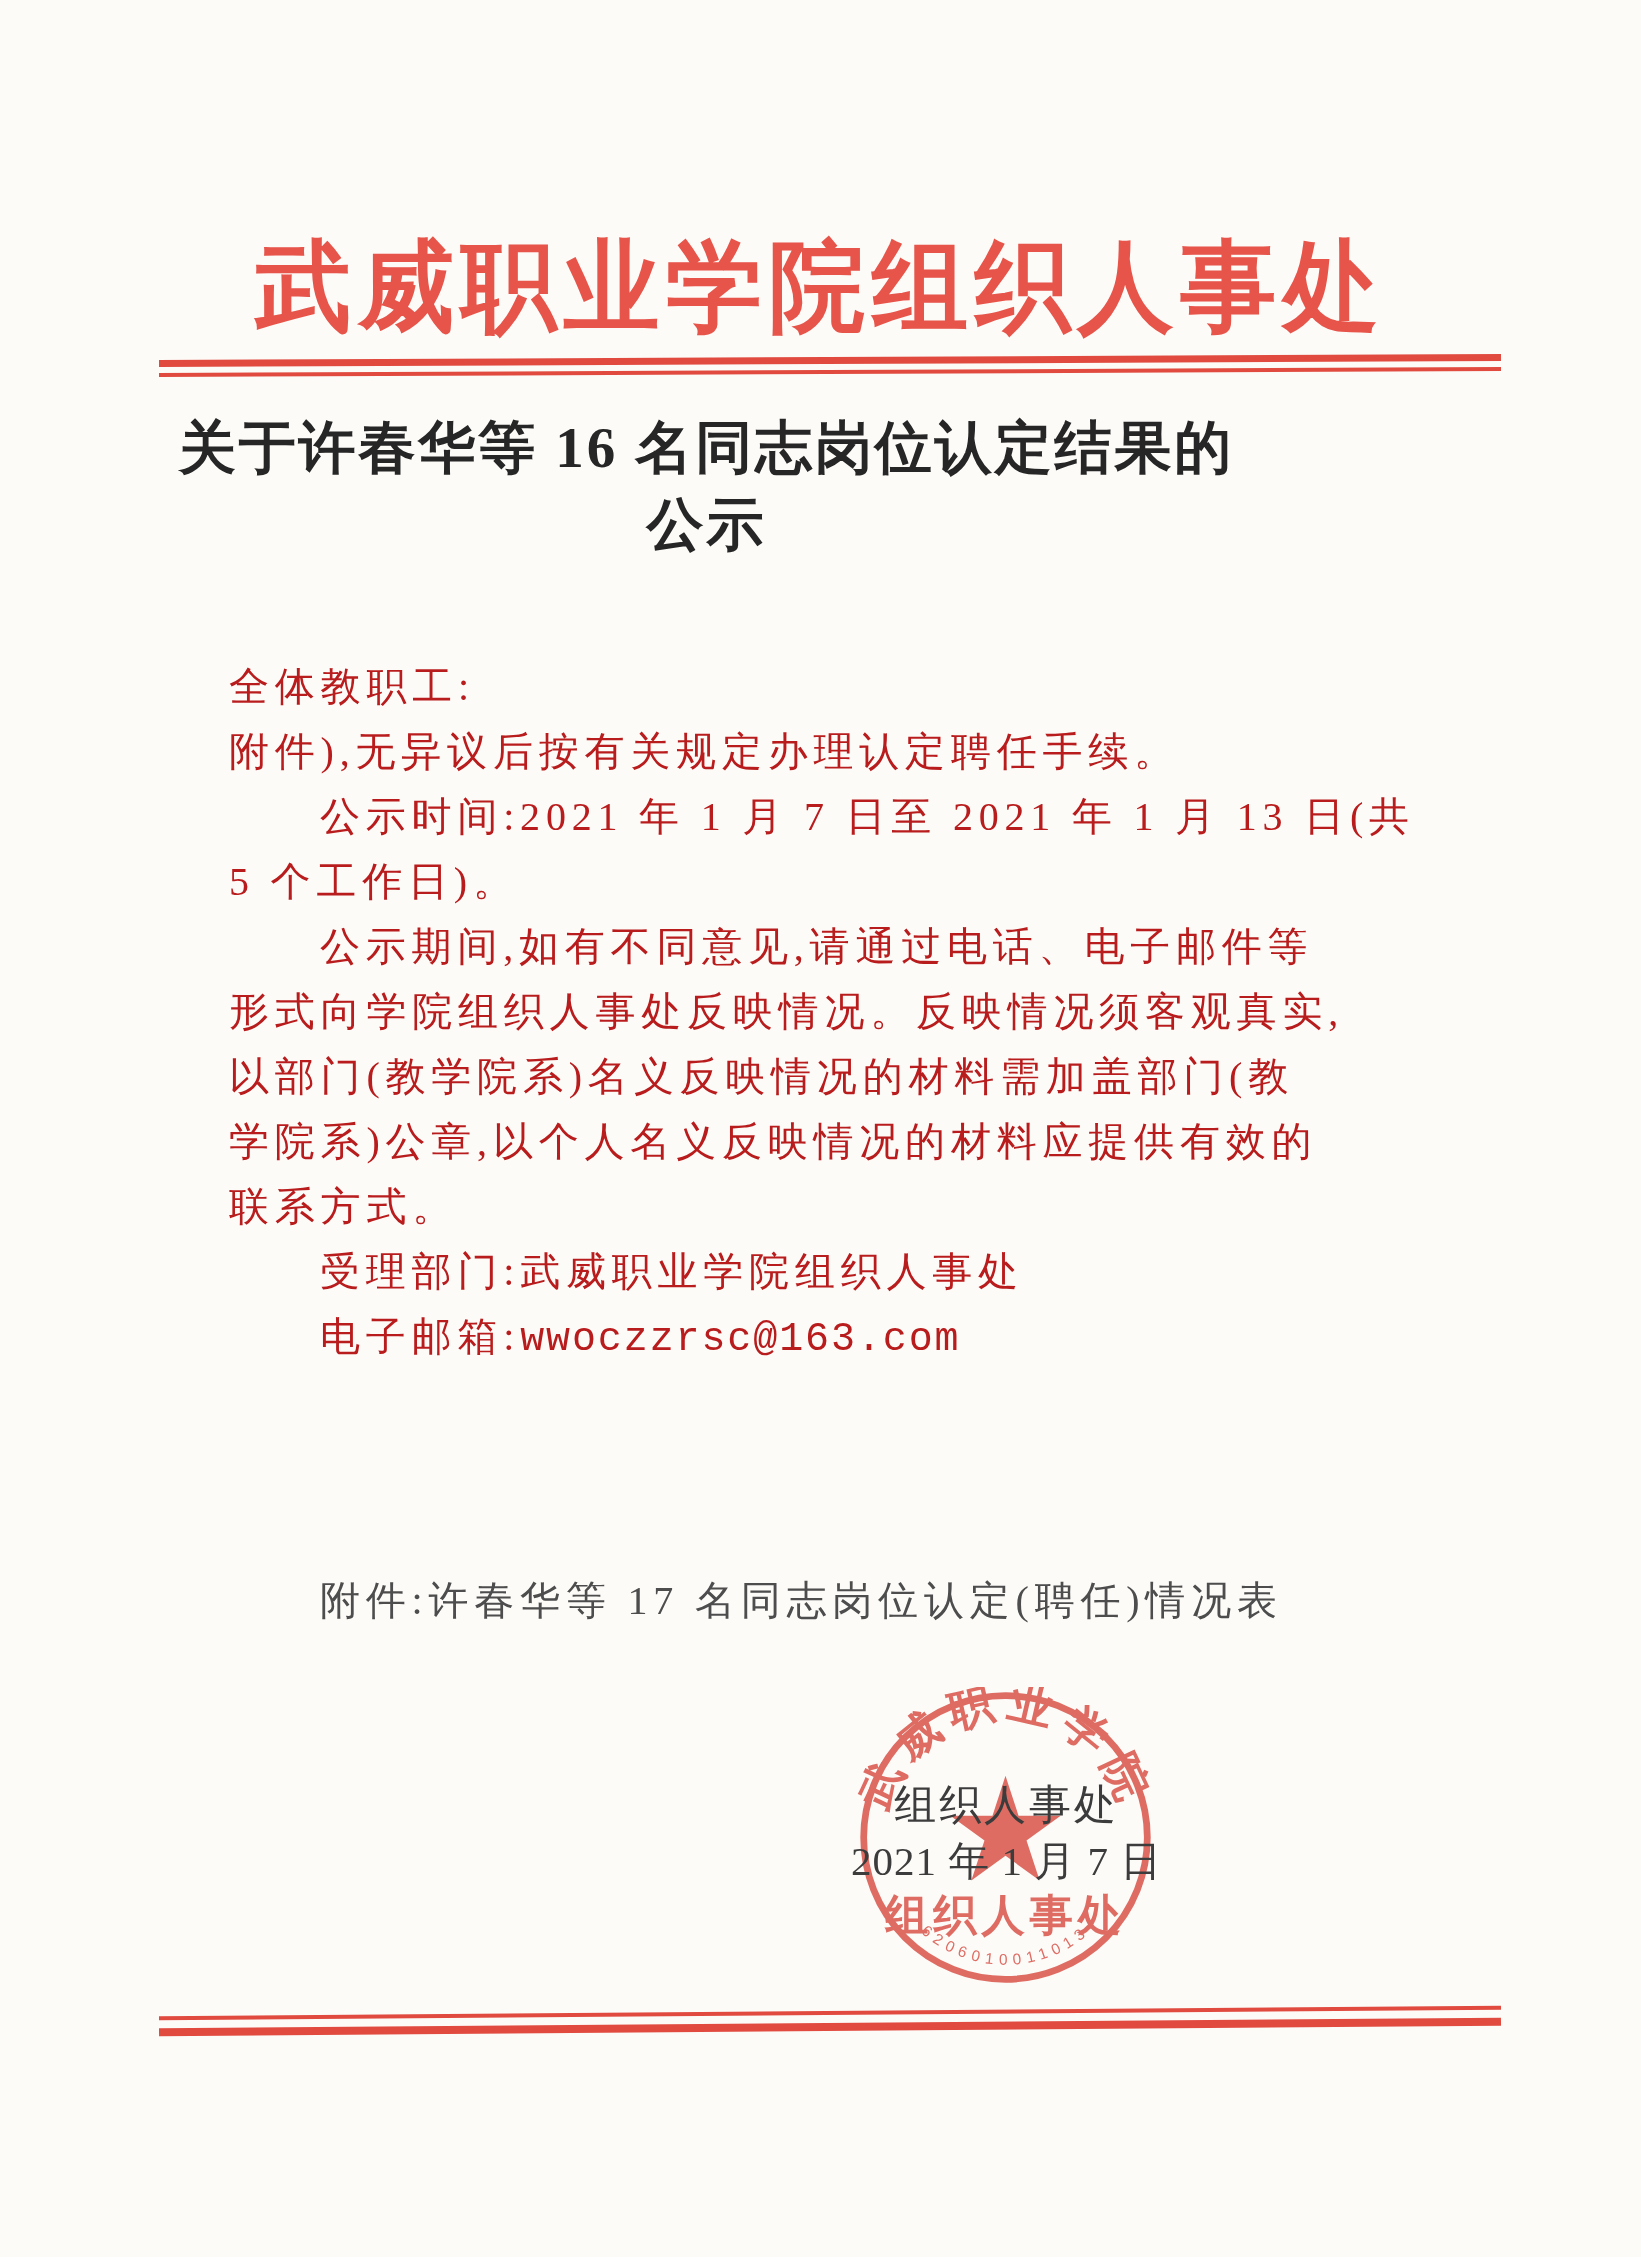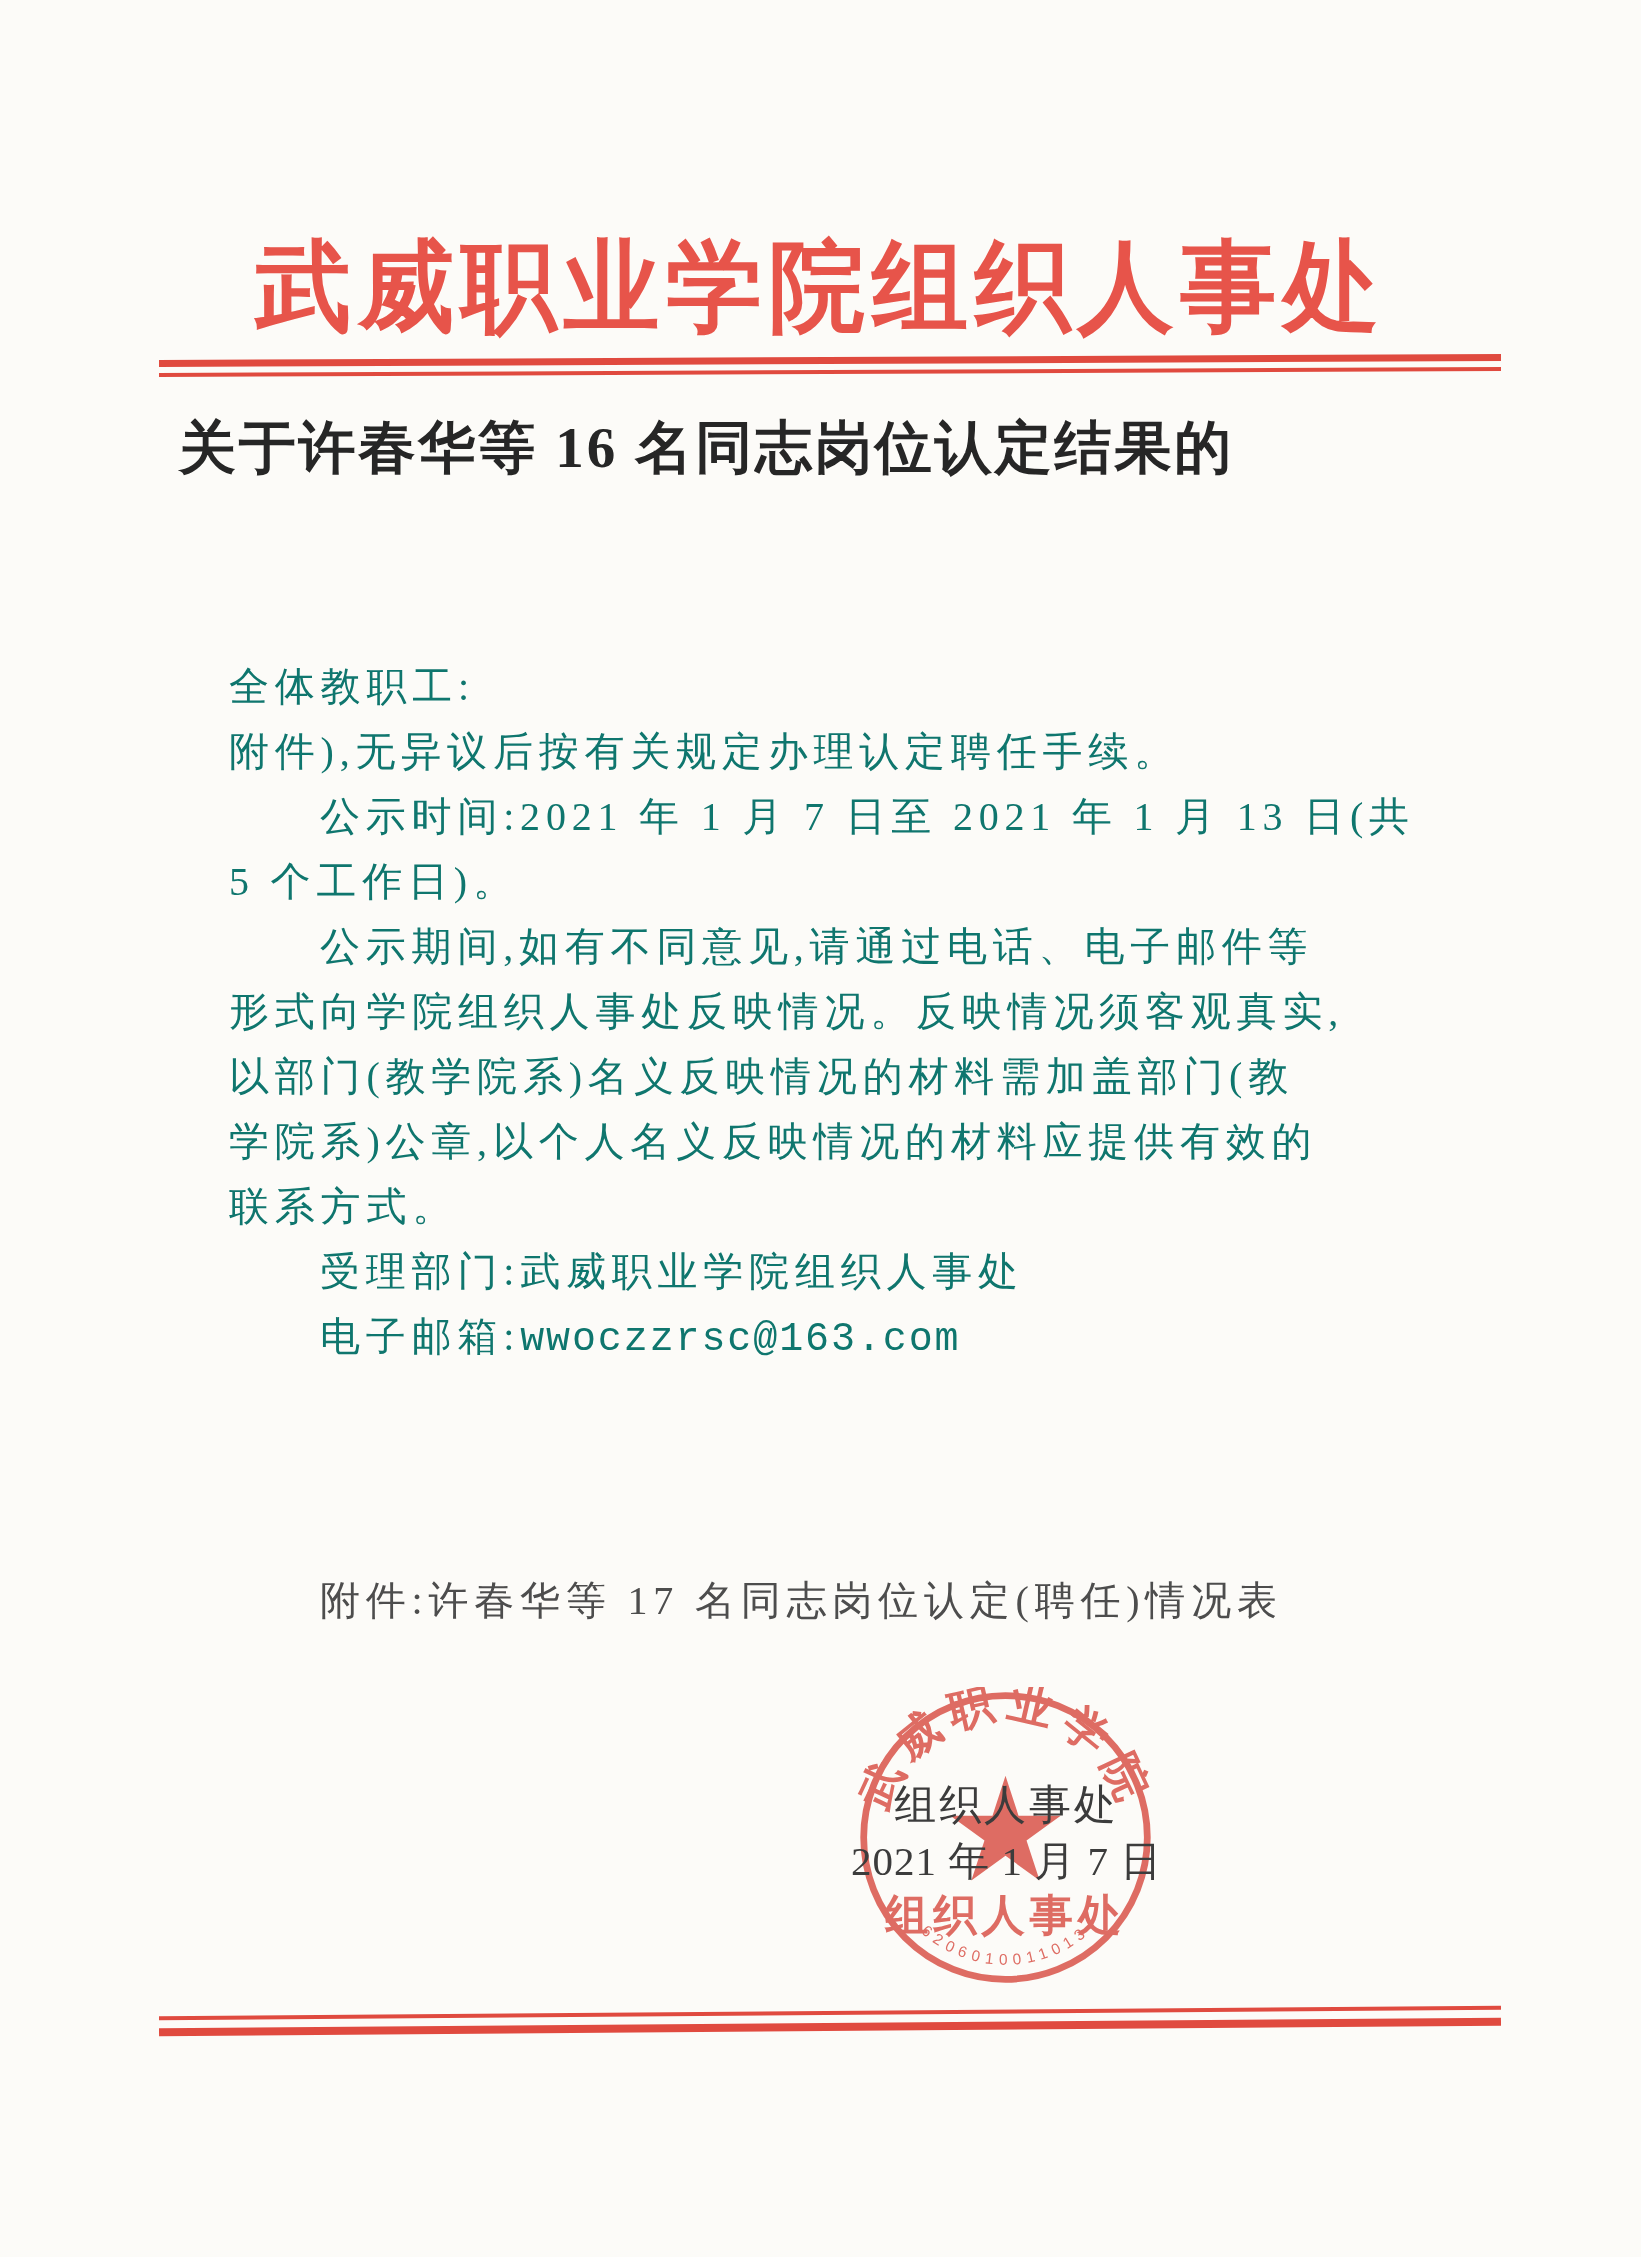--- a/index.html
+++ b/index.html
@@ -32,21 +32,21 @@
     text-align:center;
     font-size:57px;font-weight:bold;
     letter-spacing:2.9px;
     line-height:77px;
     color:#262626;
   }
   
   .body-block{
     position:absolute;top:654px;left:229px;width:1149px;
     font-size:40px;
-    color:#0f766e;
+    color:#b91c1c;
     letter-spacing:5.8px;
   }
   .body-line{margin:0;height:65px;line-height:65px;white-space:nowrap;}
   .indent{padding-left:91px;}
   .mono-val{font-family:"Liberation Mono","DejaVu Sans Mono",monospace;letter-spacing:1.9px;}
   .attachment-line{
     position:absolute;top:1568px;left:320px;
     font-size:40px;color:#4d4d4d;letter-spacing:5.8px;
     height:65px;line-height:65px;white-space:nowrap;
   }
@@ -71,20 +71,21 @@
 <body>
 
 <div class="page">
 
   <div class="org-name">武威职业学院组织人事处</div>
   <div class="rule rule-top-thick"></div>
   <div class="rule rule-top-thin"></div>
 
   <div class="doc-title">
     <div>关于许春华等 16 名同志岗位认定结果的</div>
+    <div>公示</div>
   </div>
 
   <div class="body-block">
     <p class="body-line">全体教职工:</p>
     <p class="body-line">附件),无异议后按有关规定办理认定聘任手续。</p>
     <p class="body-line indent">公示时间:2021 年 1 月 7 日至 2021 年 1 月 13 日(共</p>
     <p class="body-line">5 个工作日)。</p>
     <p class="body-line indent">公示期间,如有不同意见,请通过电话、电子邮件等</p>
     <p class="body-line">形式向学院组织人事处反映情况。反映情况须客观真实,</p>
     <p class="body-line">以部门(教学院系)名义反映情况的材料需加盖部门(教</p>

